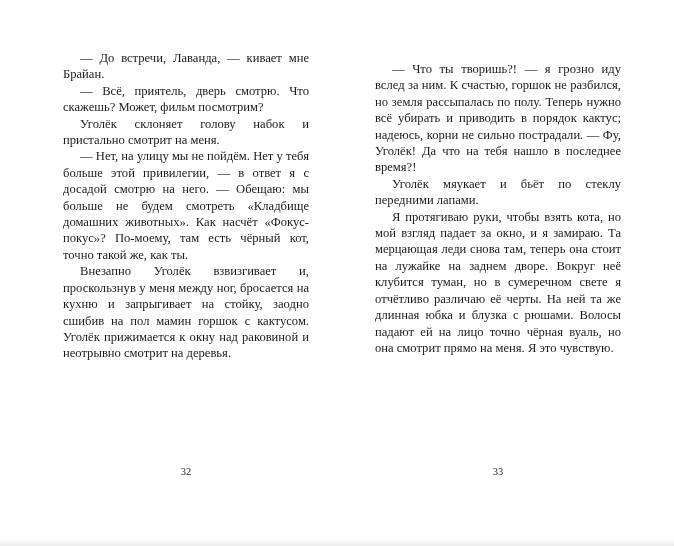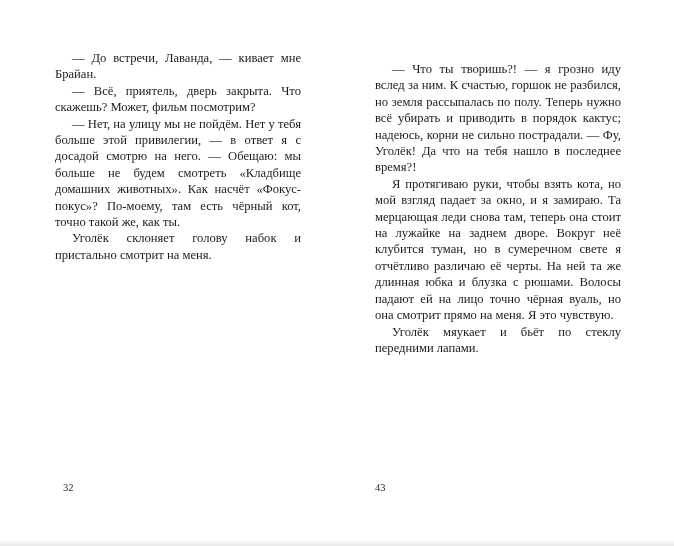--- a/index.html
+++ b/index.html
@@ -19,63 +19,63 @@
     position: absolute;
     top: 50px;
     width: 246px;
     color: #1c1c1c;
     font-size: 12.6px;
     line-height: 16.4px;
     text-align: justify;
     hyphens: auto;
     -webkit-hyphens: auto;
   }
-  .page-left  { left: 55px; font-family: Liberation Serif, serif;  }
+  .page-left  { left: 63px; font-family: Liberation Serif, serif;  }
   .page-right { left: 375px; margin-top: 11px; }
   .page p {
     margin: 0;
     text-indent: 17px;
   }
   .page-number {
     position: absolute;
     top: 466px;
     width: 246px;
-    text-align: left;
+    text-align: center;
     font-size: 10.5px;
     color: #2a2a2a;
-    margin-top: 16px;
   }
   .page-number-left  { left: 63px;  }
   .page-number-right { left: 375px; }
   .page-edge-shadow {
     position: absolute;
     left: 0;
     bottom: 0;
     width: 674px;
     height: 7px;
     background: linear-gradient(to bottom, #ffffff, #ebebeb);
   }
 </style>
 </head>
 <body>
 
 <div class="spread">
 
   <div class="page page-left">
     <p>— До встречи, Лаванда, — кивает мне Брайан.</p>
-    <p>— Всё, приятель, дверь закрыта. Что скажешь? Может, фильм посмотрим?</p>
+    <p>— Всё, приятель, дверь смотрю. Что скажешь? Может, фильм посмотрим?</p>
+    <p>Уголёк склоняет голову набок и пристально смотрит на меня.</p>
     <p>— Нет, на улицу мы не пойдём. Нет у тебя больше этой привилегии, — в ответ я с досадой смотрю на него. — Обещаю: мы больше не будем смотреть «Кладбище домашних животных». Как насчёт «Фокус-покус»? По-моему, там есть чёрный кот, точно такой же, как ты.</p>
-    <p>Уголёк склоняет голову набок и пристально смотрит на меня.</p>
+    <p>Внезапно Уголёк взвизгивает и, проскользнув у меня между ног, бросается на кухню и запрыгивает на стойку, заодно сшибив на пол мамин горшок с кактусом. Уголёк прижимается к окну над раковиной и неотрывно смотрит на деревья.</p>
   </div>
 
   <div class="page page-right">
     <p>— Что ты творишь?! — я грозно иду вслед за ним. К счастью, горшок не разбился, но земля рассыпалась по полу. Теперь нужно всё убирать и приводить в порядок кактус; надеюсь, корни не сильно пострадали. — Фу, Уголёк! Да что на тебя нашло в последнее время?!</p>
+    <p>Уголёк мяукает и бьёт по стеклу передними лапами.</p>
     <p>Я протягиваю руки, чтобы взять кота, но мой взгляд падает за окно, и я замираю. Та мерцающая леди снова там, теперь она стоит на лужайке на заднем дворе. Вокруг неё клубится туман, но в сумеречном свете я отчётливо различаю её черты. На ней та же длинная юбка и блузка с рюшами. Волосы падают ей на лицо точно чёрная вуаль, но она смотрит прямо на меня. Я это чувствую.</p>
-    <p>Уголёк мяукает и бьёт по стеклу передними лапами.</p>
   </div>
 
   <div class="page-number page-number-left">32</div>
 
-  <div class="page-number page-number-right">43</div>
+  <div class="page-number page-number-right">33</div>
 
   <div class="page-edge-shadow"></div>
 
 </div>
 
 </body></html>

